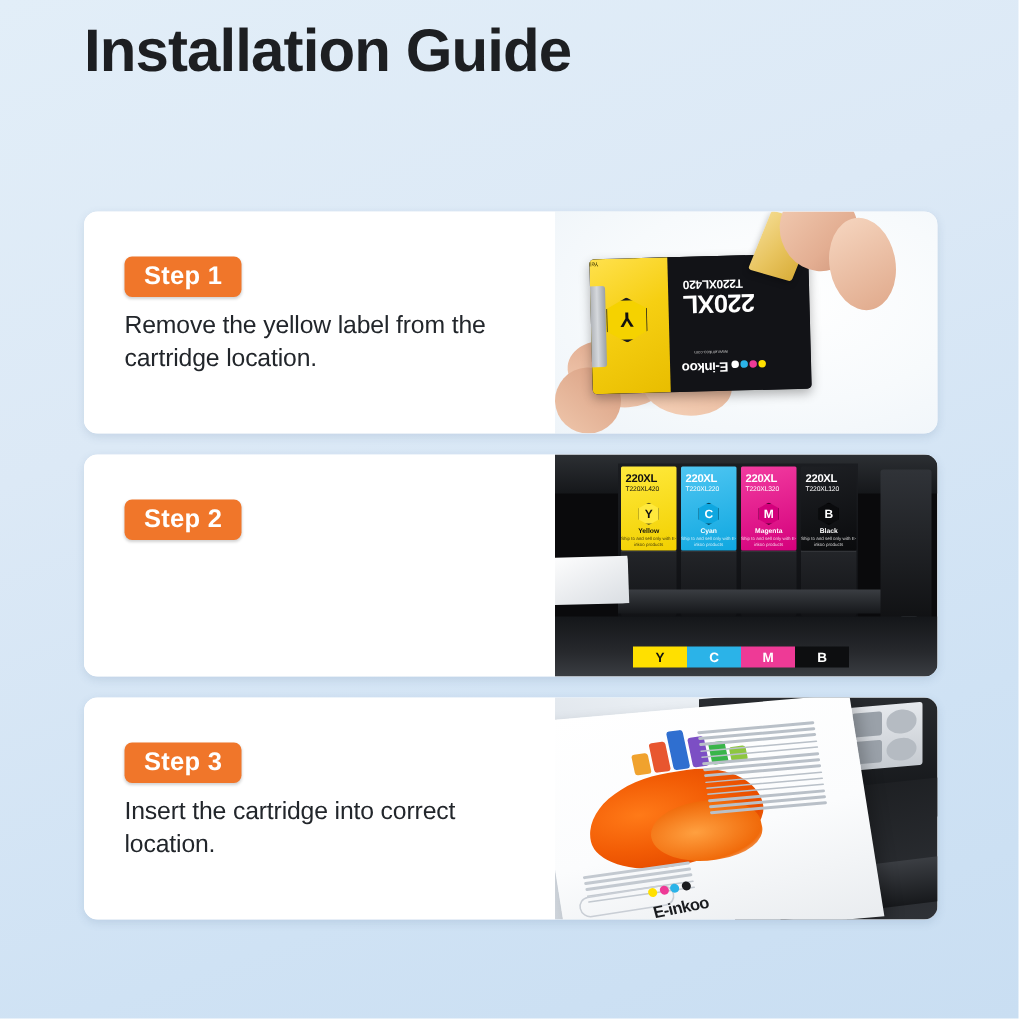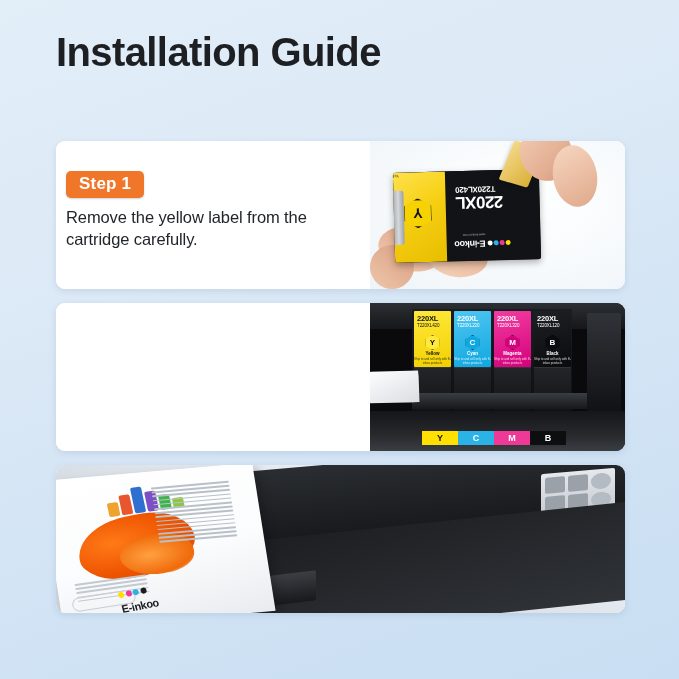--- a/index.html
+++ b/index.html
@@ -5,21 +5,21 @@
   html,body{margin:0;padding:0;}
   body{
     width:679px;height:679px;overflow:hidden;
     font-family:"Liberation Sans","DejaVu Sans",sans-serif;
     background:linear-gradient(160deg,#e2eef8 0%,#dce9f6 35%,#cfe2f4 75%,#c9def2 100%);
     position:relative;
   }
   .page{position:absolute;inset:0;}
 
   
-  .header{position:absolute;left:56px;top:30px;width:560px;}
+  .header{position:absolute;left:56px;top:12px;width:560px;}
   .title{
     font-size:40px;font-weight:bold;color:#1d1f22;letter-spacing:-0.6px;
     line-height:1.1;margin:0;white-space:nowrap;
   }
   .subtitle{
     font-size:24px;font-weight:normal;color:#2b3238;letter-spacing:-0.2px;
     margin:6px 0 0 0;white-space:nowrap;
   }
 
   
@@ -28,21 +28,21 @@
     background:#ffffff;border-radius:9px;overflow:hidden;
     box-shadow:0 2px 6px rgba(80,115,150,.16);
     display:flex;
   }
   #card1{top:141px;}
   #card2{top:303px;}
   #card3{top:465px;}
 
   .card-text{
     width:314px;flex:0 0 314px;box-sizing:border-box;
-    padding:30px 0 0 10px;position:relative;background:#fff;
+    padding:30px 0 0 27px;position:relative;background:#fff;
   }
   .badge{
     display:inline-block;background:#f0762a;color:#ffffff;
     font-size:17px;font-weight:bold;letter-spacing:.2px;
     padding:3px 13px 4px 13px;border-radius:5px;
     box-shadow:0 1px 2px rgba(0,0,0,.18);
   }
   .desc{
     margin:9px 0 0 0;font-size:16.5px;line-height:1.33;color:#22262b;
     max-width:272px;letter-spacing:-0.1px;
@@ -220,21 +220,21 @@
 
 <div class="page">
 
   <div class="header">
     <h1 class="title">Installation Guide</h1>
   </div>
 
   <div class="card" id="card1">
     <div class="card-text">
       <span class="badge">Step 1</span>
-      <p class="desc">Remove the yellow label from the cartridge carefully.</p>
+      <p class="desc">Remove the yellow label from the cartridge location.</p>
     </div>
     <div class="card-media">
       <div class="p1">
         <div class="p1-finger f3"></div>
         <div class="p1-finger f4"></div>
         <div class="p1-finger f5"></div>
         <div class="p1-cart">
           <div class="top-clip"></div>
           <div class="blk"></div>
           <div class="yel">
@@ -263,20 +263,21 @@
         </div>
         <div class="p1-label"></div>
         <div class="p1-finger f1"></div>
         <div class="p1-finger f2"></div>
       </div>
     </div>
   </div>
 
   <div class="card" id="card2">
     <div class="card-text">
+      <span class="badge">Step 2</span>
     </div>
     <div class="card-media">
       <div class="p2">
         <div class="p2-bgtop"></div>
         <div class="p2-tray"></div>
         <div class="p2-carts">
 
           <div class="p2-cart">
             <div class="lbl c-yel">
               <span class="m1">220XL</span>
@@ -331,20 +332,24 @@
           <span class="s-y">Y</span>
           <span class="s-c">C</span>
           <span class="s-m">M</span>
           <span class="s-b">B</span>
         </div>
       </div>
     </div>
   </div>
 
   <div class="card" id="card3">
+    <div class="card-text">
+      <span class="badge">Step 3</span>
+      <p class="desc">Insert the cartridge into correct location.</p>
+    </div>
     <div class="card-media">
       <div class="p3">
         <div class="p3-printer"></div>
         <div class="p3-panel">
           <i></i>
             <i></i>
             <i></i>
           <i></i>
             <i></i>
             <i></i>

